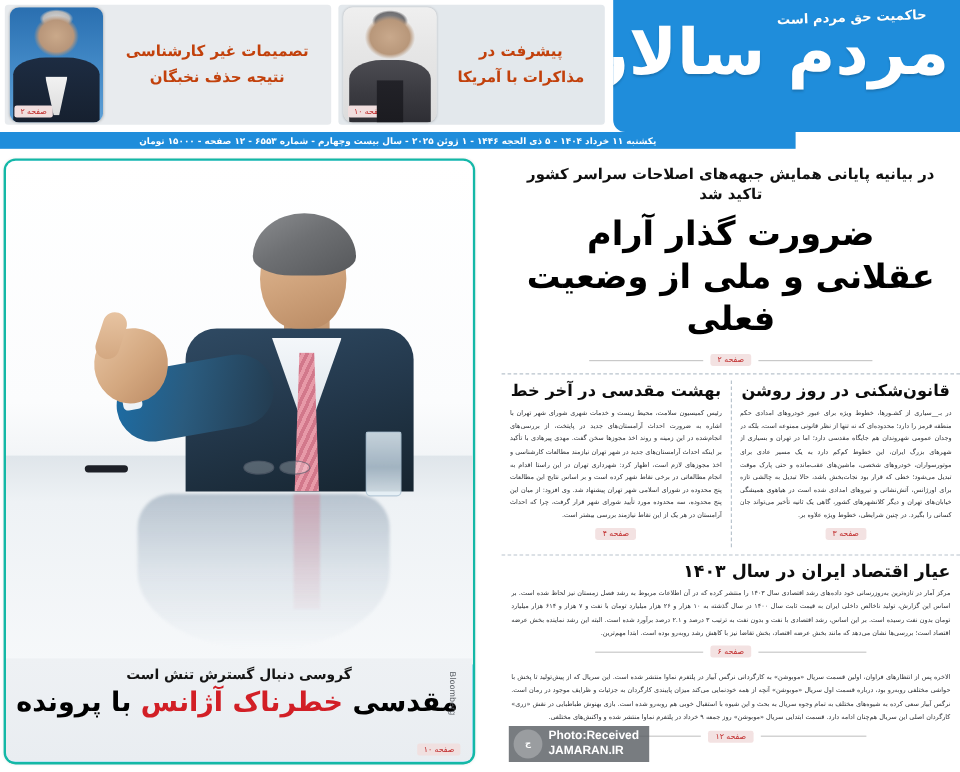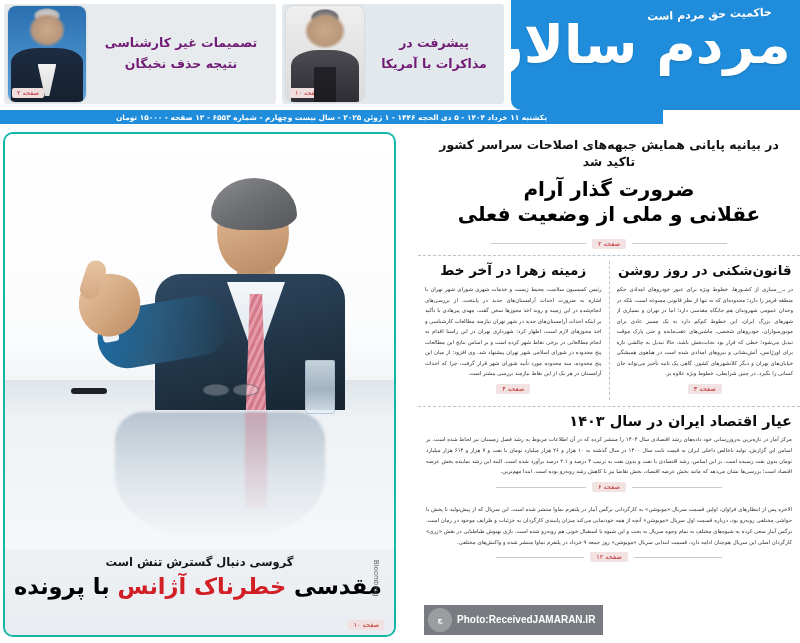--- a/index.html
+++ b/index.html
@@ -135,21 +135,21 @@
     left: 38%; right: 38%; bottom: 6%; height: 34%;
     z-index: 2;
     background: linear-gradient(180deg, #f2f2f2 0%, #dcdcdc 100%);
     clip-path: polygon(0 0, 100% 0, 62% 100%, 38% 100%);
   }
 
   .teaser-text {
     flex: 1 1 auto;
     padding: 0 10px 0 6px;
     text-align: center;
-    color: #701a75;
+    color: #c2410c;
     font-size: 12.5px;
     font-weight: bold;
     line-height: 1.65;
   }
   .teaser-page {
     position: absolute;
     bottom: 6px;
     left: 8px;
     font-size: 6.5px;
     color: #c02a2a;
@@ -196,21 +196,21 @@
     text-align: center;
     color: #111;
     font-size: 12.4px;
     font-weight: bold;
     line-height: 1.4;
     padding: 8px 6px 4px;
   }
   .lead-headline {
     text-align: center;
     color: #000;
-    font-size: 20px;
+    font-size: 28px;
     font-weight: bold;
     line-height: 1.28;
     padding: 2px 4px 6px;
     letter-spacing: -0.3px;
   }
 
   .page-marker {
     display: flex;
     align-items: center;
     justify-content: center;
@@ -299,21 +299,21 @@
   }
   .watermark-logo {
     width: 24px; height: 24px;
     border-radius: 50%;
     background: rgba(255,255,255,.25);
     display: flex; align-items: center; justify-content: center;
     color: #fff; font-size: 7px; font-weight: bold;
     flex: 0 0 auto;
   }
   .watermark-lines {
-    display: flex; flex-direction: row;
+    display: flex; flex-direction: column;
     color: #ffffff;
     font-size: 10px;
     font-weight: bold;
     line-height: 1.18;
     font-family: "Liberation Sans", sans-serif;
   }
 
   
   .hero-block {
     position: absolute;
@@ -584,21 +584,21 @@
 
       <div class="col-row">
         <div class="col">
           <div class="col-title">قانون‌شکنی در روز روشن</div>
           <div class="col-body">در بـ__سیاری از کشـورها، خطوط ویژه برای عبور خودروهای امدادی حکم منطقه قرمز را دارد؛ محدوده‌ای که نه تنها از نظر قانونی ممنوعه است، بلکه در وجدان عمومی شهروندان هم جایگاه مقدسی دارد؛ اما در تهران و بسیاری از شهرهای بزرگ ایران، این خطوط کم‌کم دارد به یک مسیر عادی برای موتورسواران، خودروهای شخصی، ماشین‌های عقب‌مانده و حتی پارک موقت تبدیل می‌شود؛ خطی که قرار بود نجات‌بخش باشد، حالا تبدیل به چالشی تازه برای اورژانس، آتش‌نشانی و نیروهای امدادی شده است در هیاهوی همیشگی خیابان‌های تهران و دیگر کلانشهرهای کشور، گاهی یک ثانیه تأخیر می‌تواند جان کسانی را بگیرد. در چنین شرایطی، خطوط ویژه علاوه بر.</div>
           <div class="page-marker">
             <span class="chip">صفحه ۳</span>
           </div>
         </div>
         <div class="col">
-          <div class="col-title">زمینه زهرا در آخر خط</div>
+          <div class="col-title">بهشت مقدسی در آخر خط</div>
           <div class="col-body">رئیس کمیسیون سلامت، محیط زیست و خدمات شهری شورای شهر تهران با اشاره به ضرورت احداث آرامستان‌های جدید در پایتخت، از بررسی‌های انجام‌شده در این زمینه و روند اخذ مجوزها سخن گفت. مهدی پیرهادی با تأکید بر اینکه احداث آرامستان‌های جدید در شهر تهران نیازمند مطالعات کارشناسی و اخذ مجوزهای لازم است، اظهار کرد: شهرداری تهران در این راستا اقدام به انجام مطالعاتی در برخی نقاط شهر کرده است و بر اساس نتایج این مطالعات پنج محدوده در شورای اسلامی شهر تهران پیشنهاد شد. وی افزود: از میان این پنج محدوده، سه محدوده مورد تأیید شورای شهر قرار گرفت، چرا که احداث آرامستان در هر یک از این نقاط نیازمند بررسی بیشتر است.</div>
           <div class="page-marker">
             <span class="chip">صفحه ۴</span>
           </div>
         </div>
       </div>
 
       <div class="wide-article">
         <div class="wide-title">عیار اقتصاد ایران در سال ۱۴۰۳</div>
         <div class="wide-body">مرکز آمار در تازه‌ترین به‌روزرسانی خود داده‌های رشد اقتصادی سال ۱۴۰۳ را منتشر کرده که در آن اطلاعات مربوط به رشد فصل زمستان نیز لحاظ شده است. بر اساس این گزارش، تولید ناخالص داخلی ایران به قیمت ثابت سال ۱۴۰۰ در سال گذشته به ۱۰ هزار و ۲۶ هزار میلیارد تومان با نفت و ۷ هزار و ۶۱۴ هزار میلیارد تومان بدون نفت رسیده است. بر این اساس، رشد اقتصادی با نفت و بدون نفت به ترتیب ۳ درصد و ۲.۱ درصد برآورد شده است. البته این رشد نماینده بخش عرضه اقتصاد است؛ بررسی‌ها نشان می‌دهد که مانند بخش عرضه اقتصاد، بخش تقاضا نیز با کاهش رشد روبه‌رو بوده است. ابتدا مهم‌ترین.</div>

